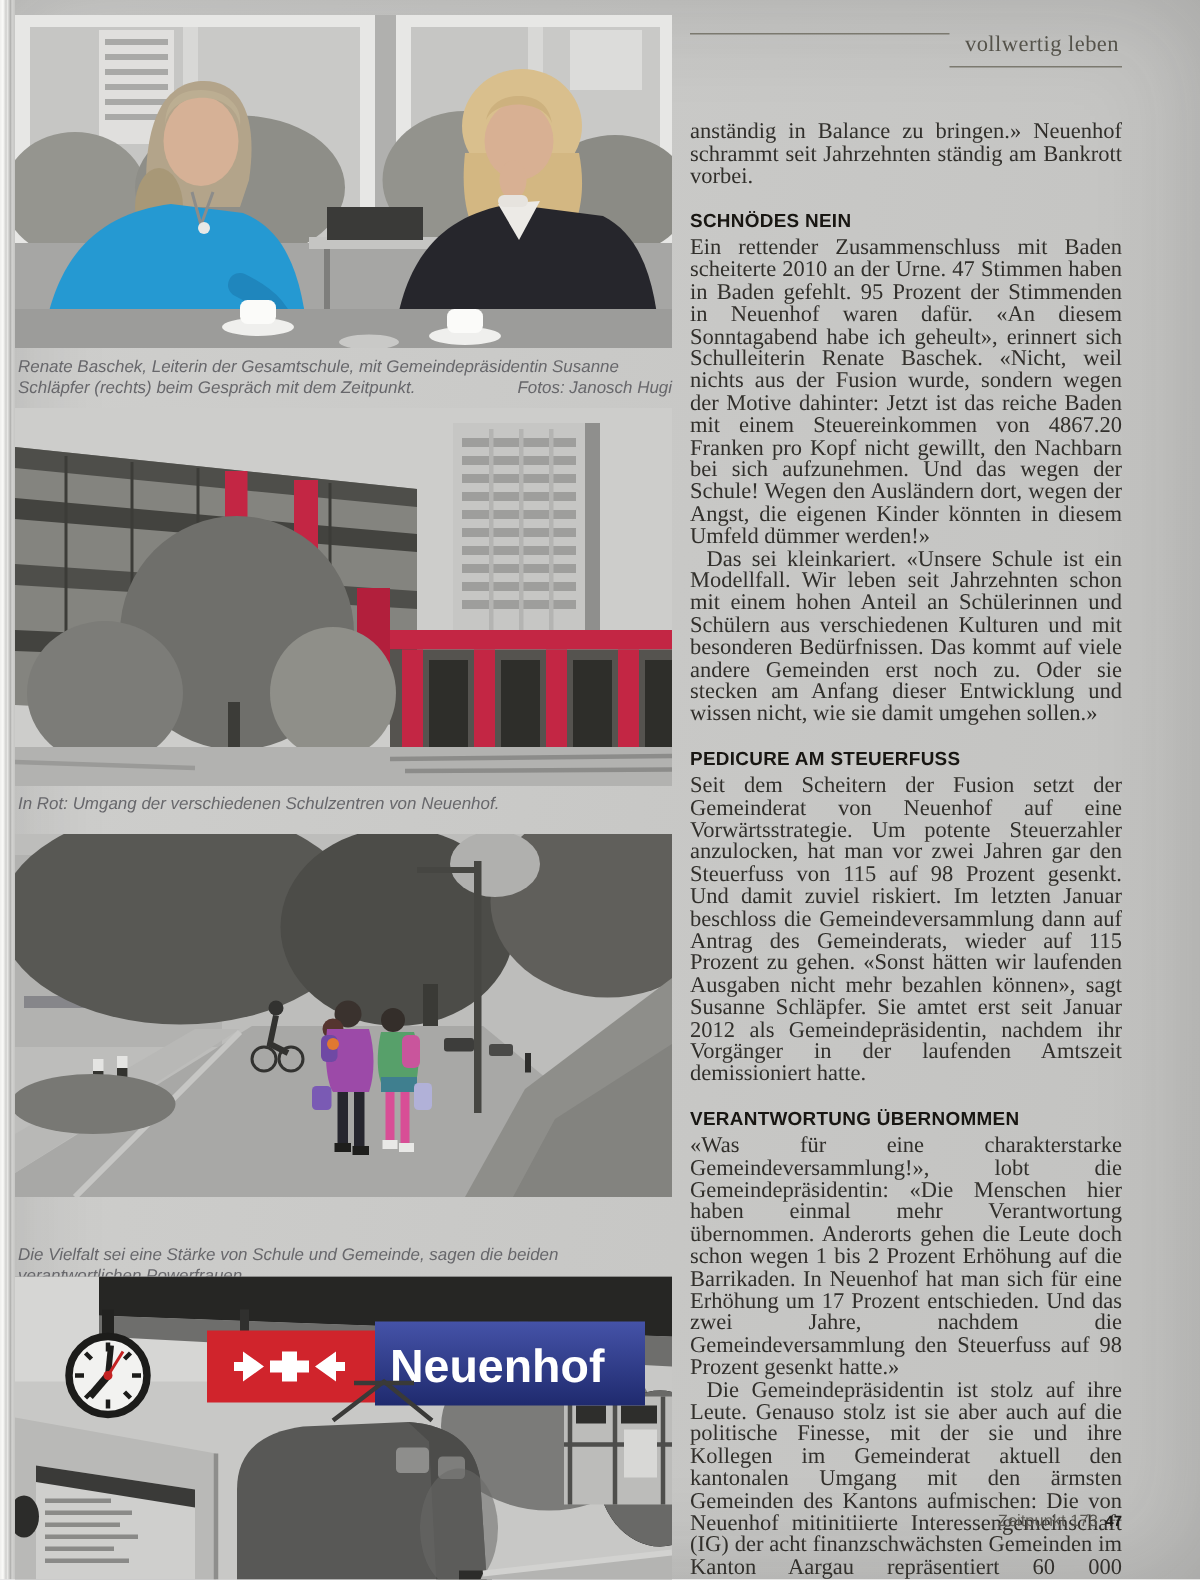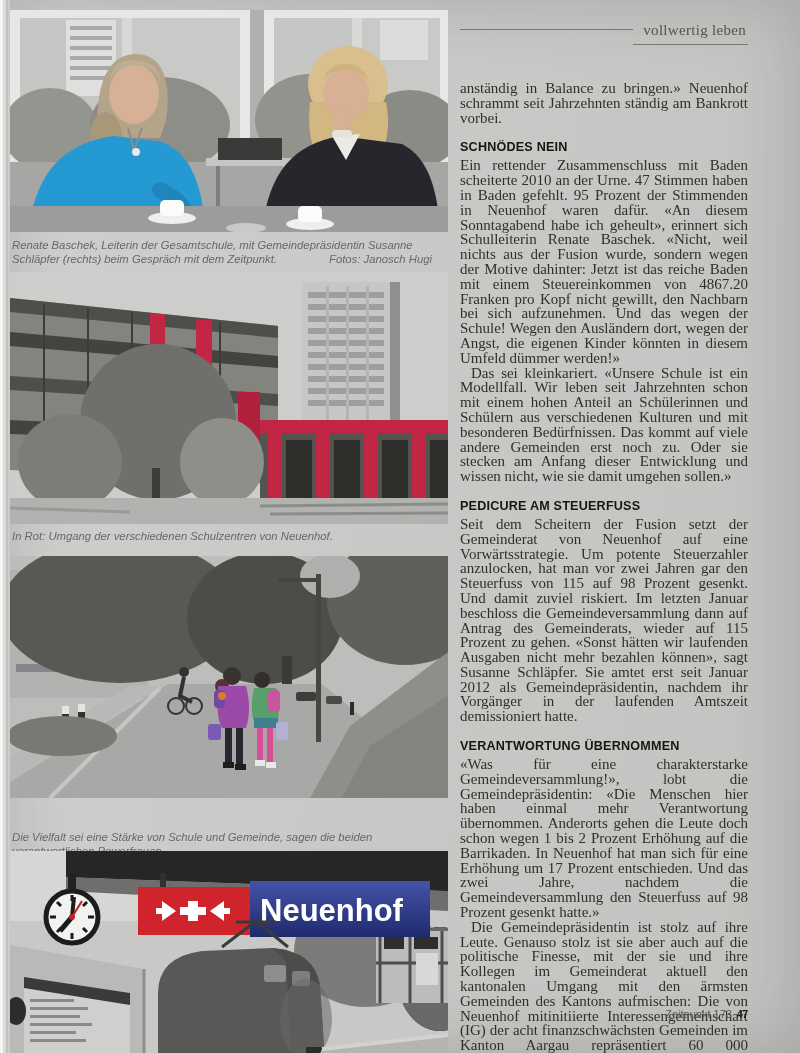--- a/index.html
+++ b/index.html
@@ -20,26 +20,26 @@
   .ph1{top:10px;height:222px;}
   .ph2{top:272px;height:252px;}
   .ph3{top:556px;height:242px;}
   .ph4{top:851px;height:226px;text-align:right;}
   .caption{
     position:absolute;left:12px;width:436px;
     font-family:"Liberation Sans",sans-serif;font-style:italic;
     font-size:11.3px;line-height:14px;color:#67676b;
   }
   .cap1{top:238px;}
-  .cap1 .credit{position:absolute;right:16px;bottom:0;}
+  .cap1 .credit{position:absolute;right:0;bottom:0;}
   .cap2{top:529px;}
   .cap3{top:830px;}
   
   .right-col{position:absolute;left:460px;top:22px;width:288px;}
-  .runhead{display:flex;align-items:center;}
+  .runhead{display:flex;align-items:flex-start;}
   .runhead .rule{flex:1;height:0;border-bottom:1px solid #7b796f;margin-bottom:9px;}
   .runhead .label{
     font-family:"Liberation Serif",serif;font-size:15px;color:#54524a;
     border-bottom:1px solid #7b796f;padding:0 2px 5px 10px;letter-spacing:.3px;
   }
   .article{margin-top:36px;}
   .article p{
     margin:0;text-align:justify;
     font-size:15px;line-height:14.8px;color:#312f2b;
   }

